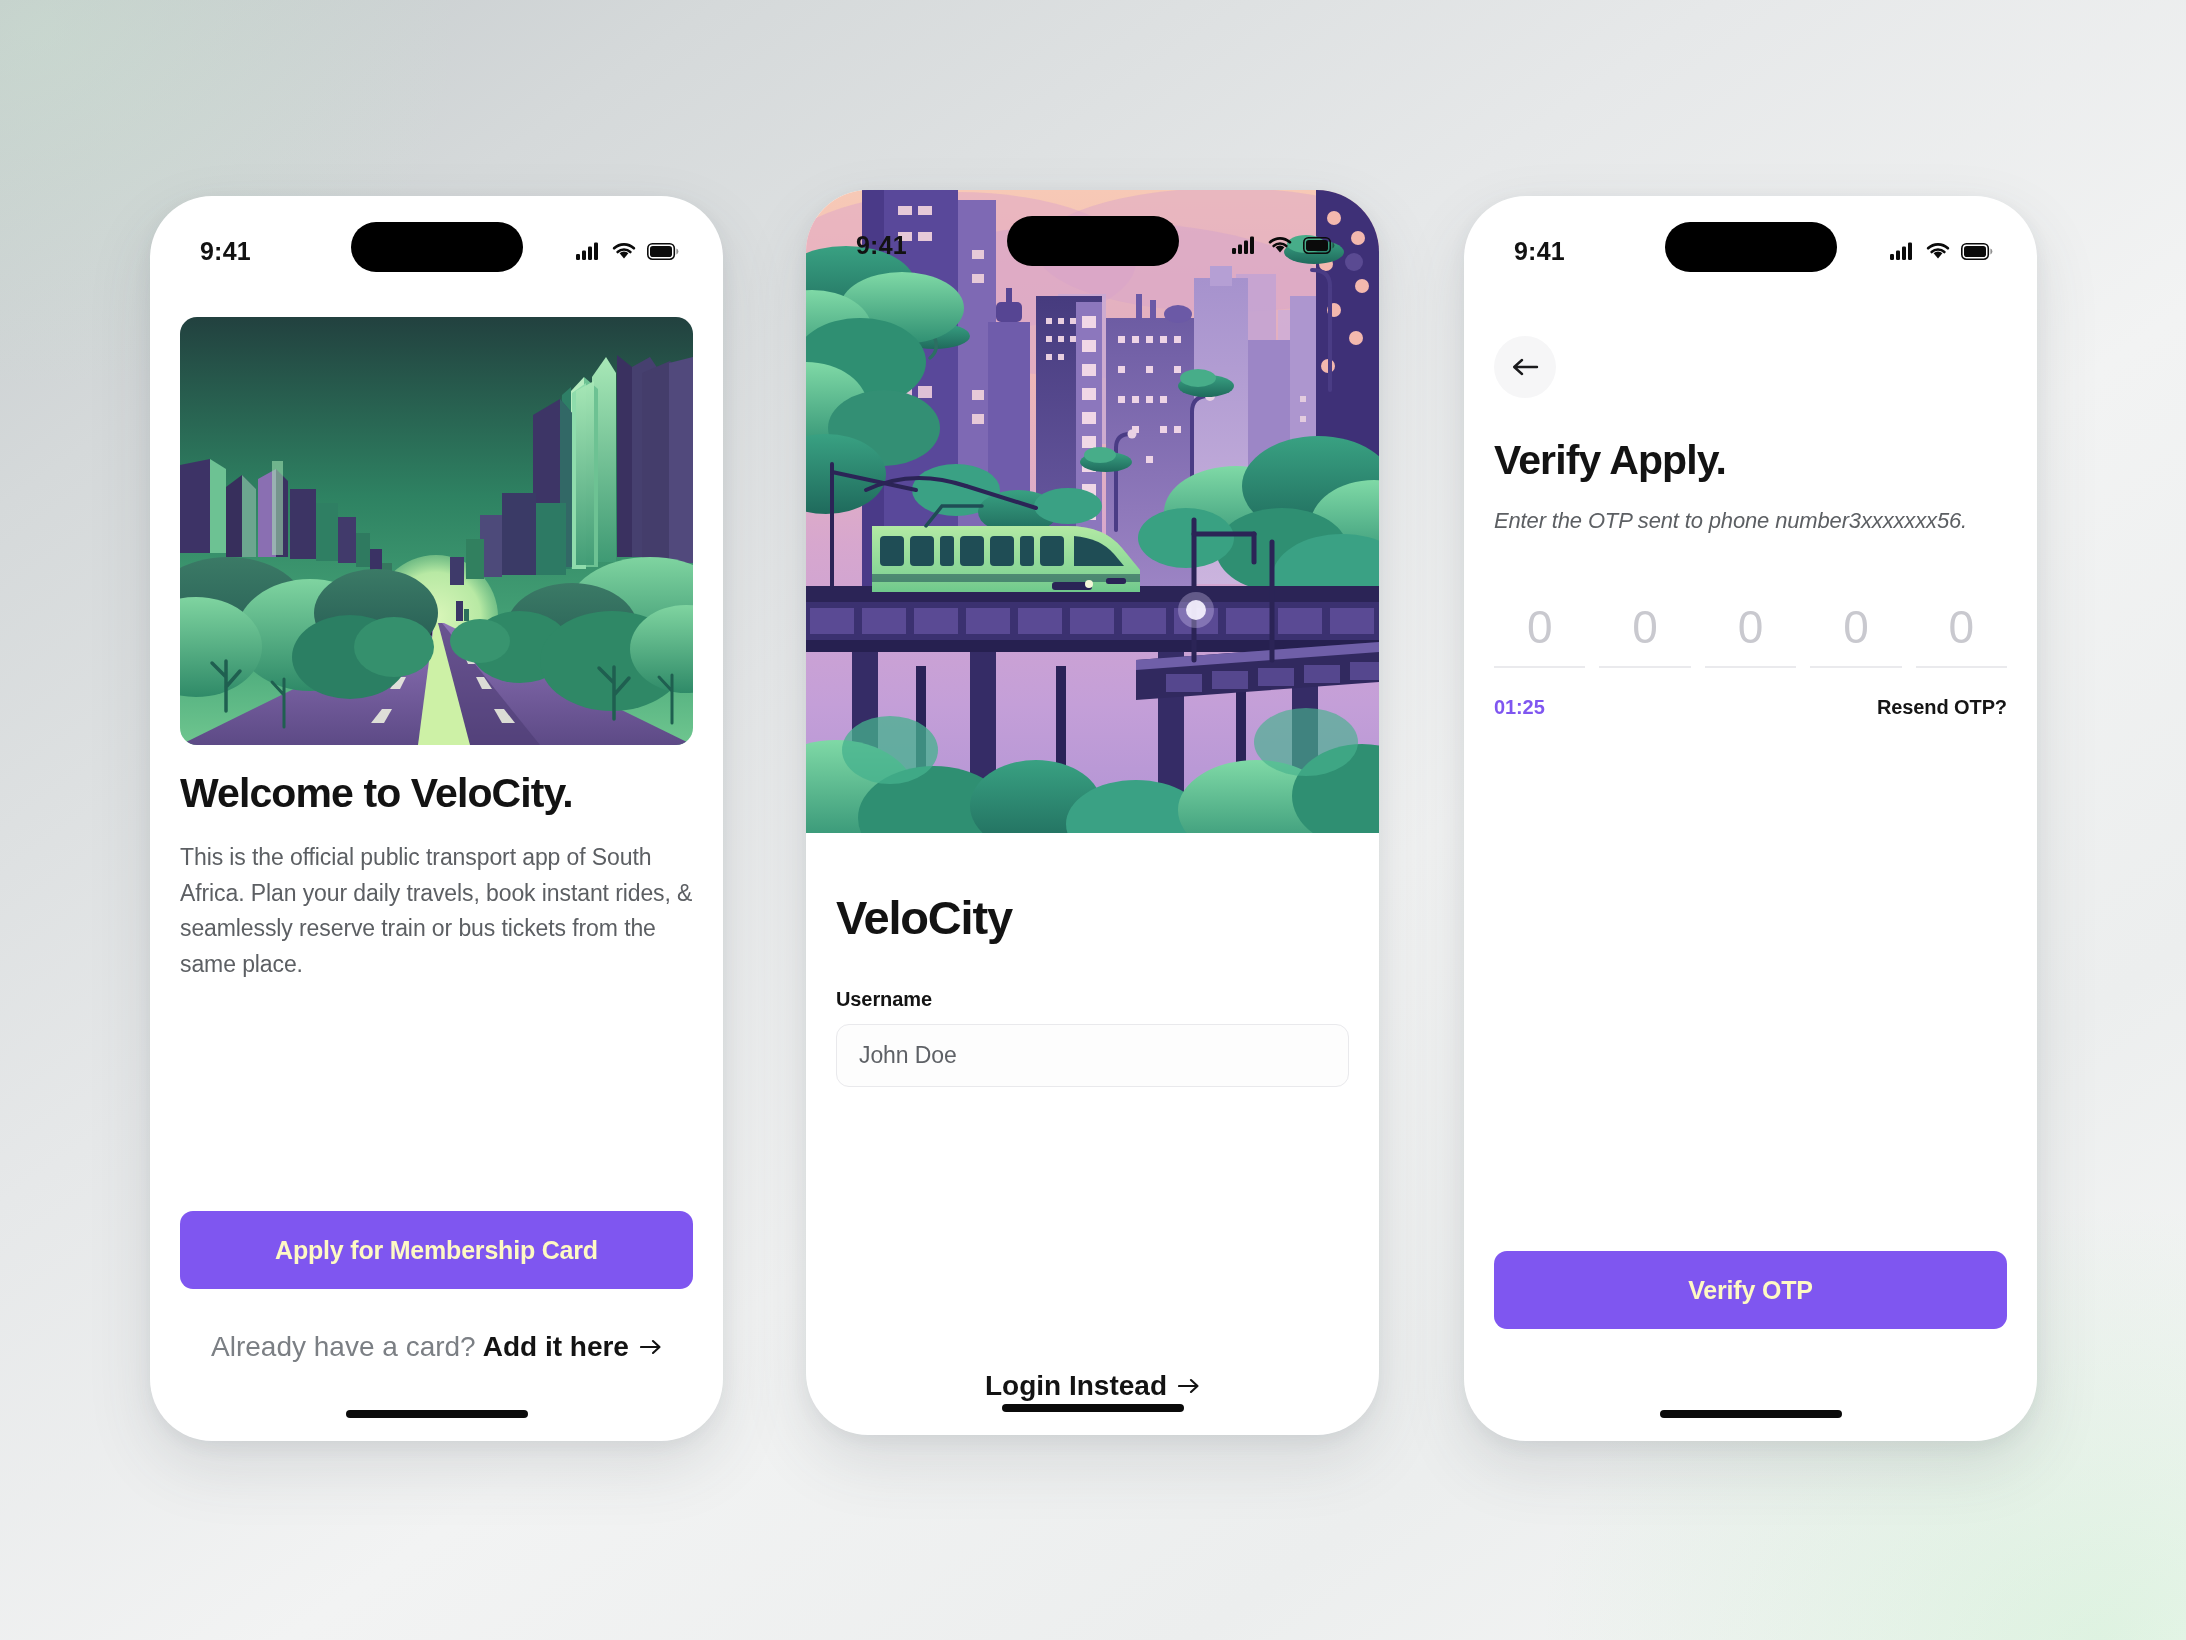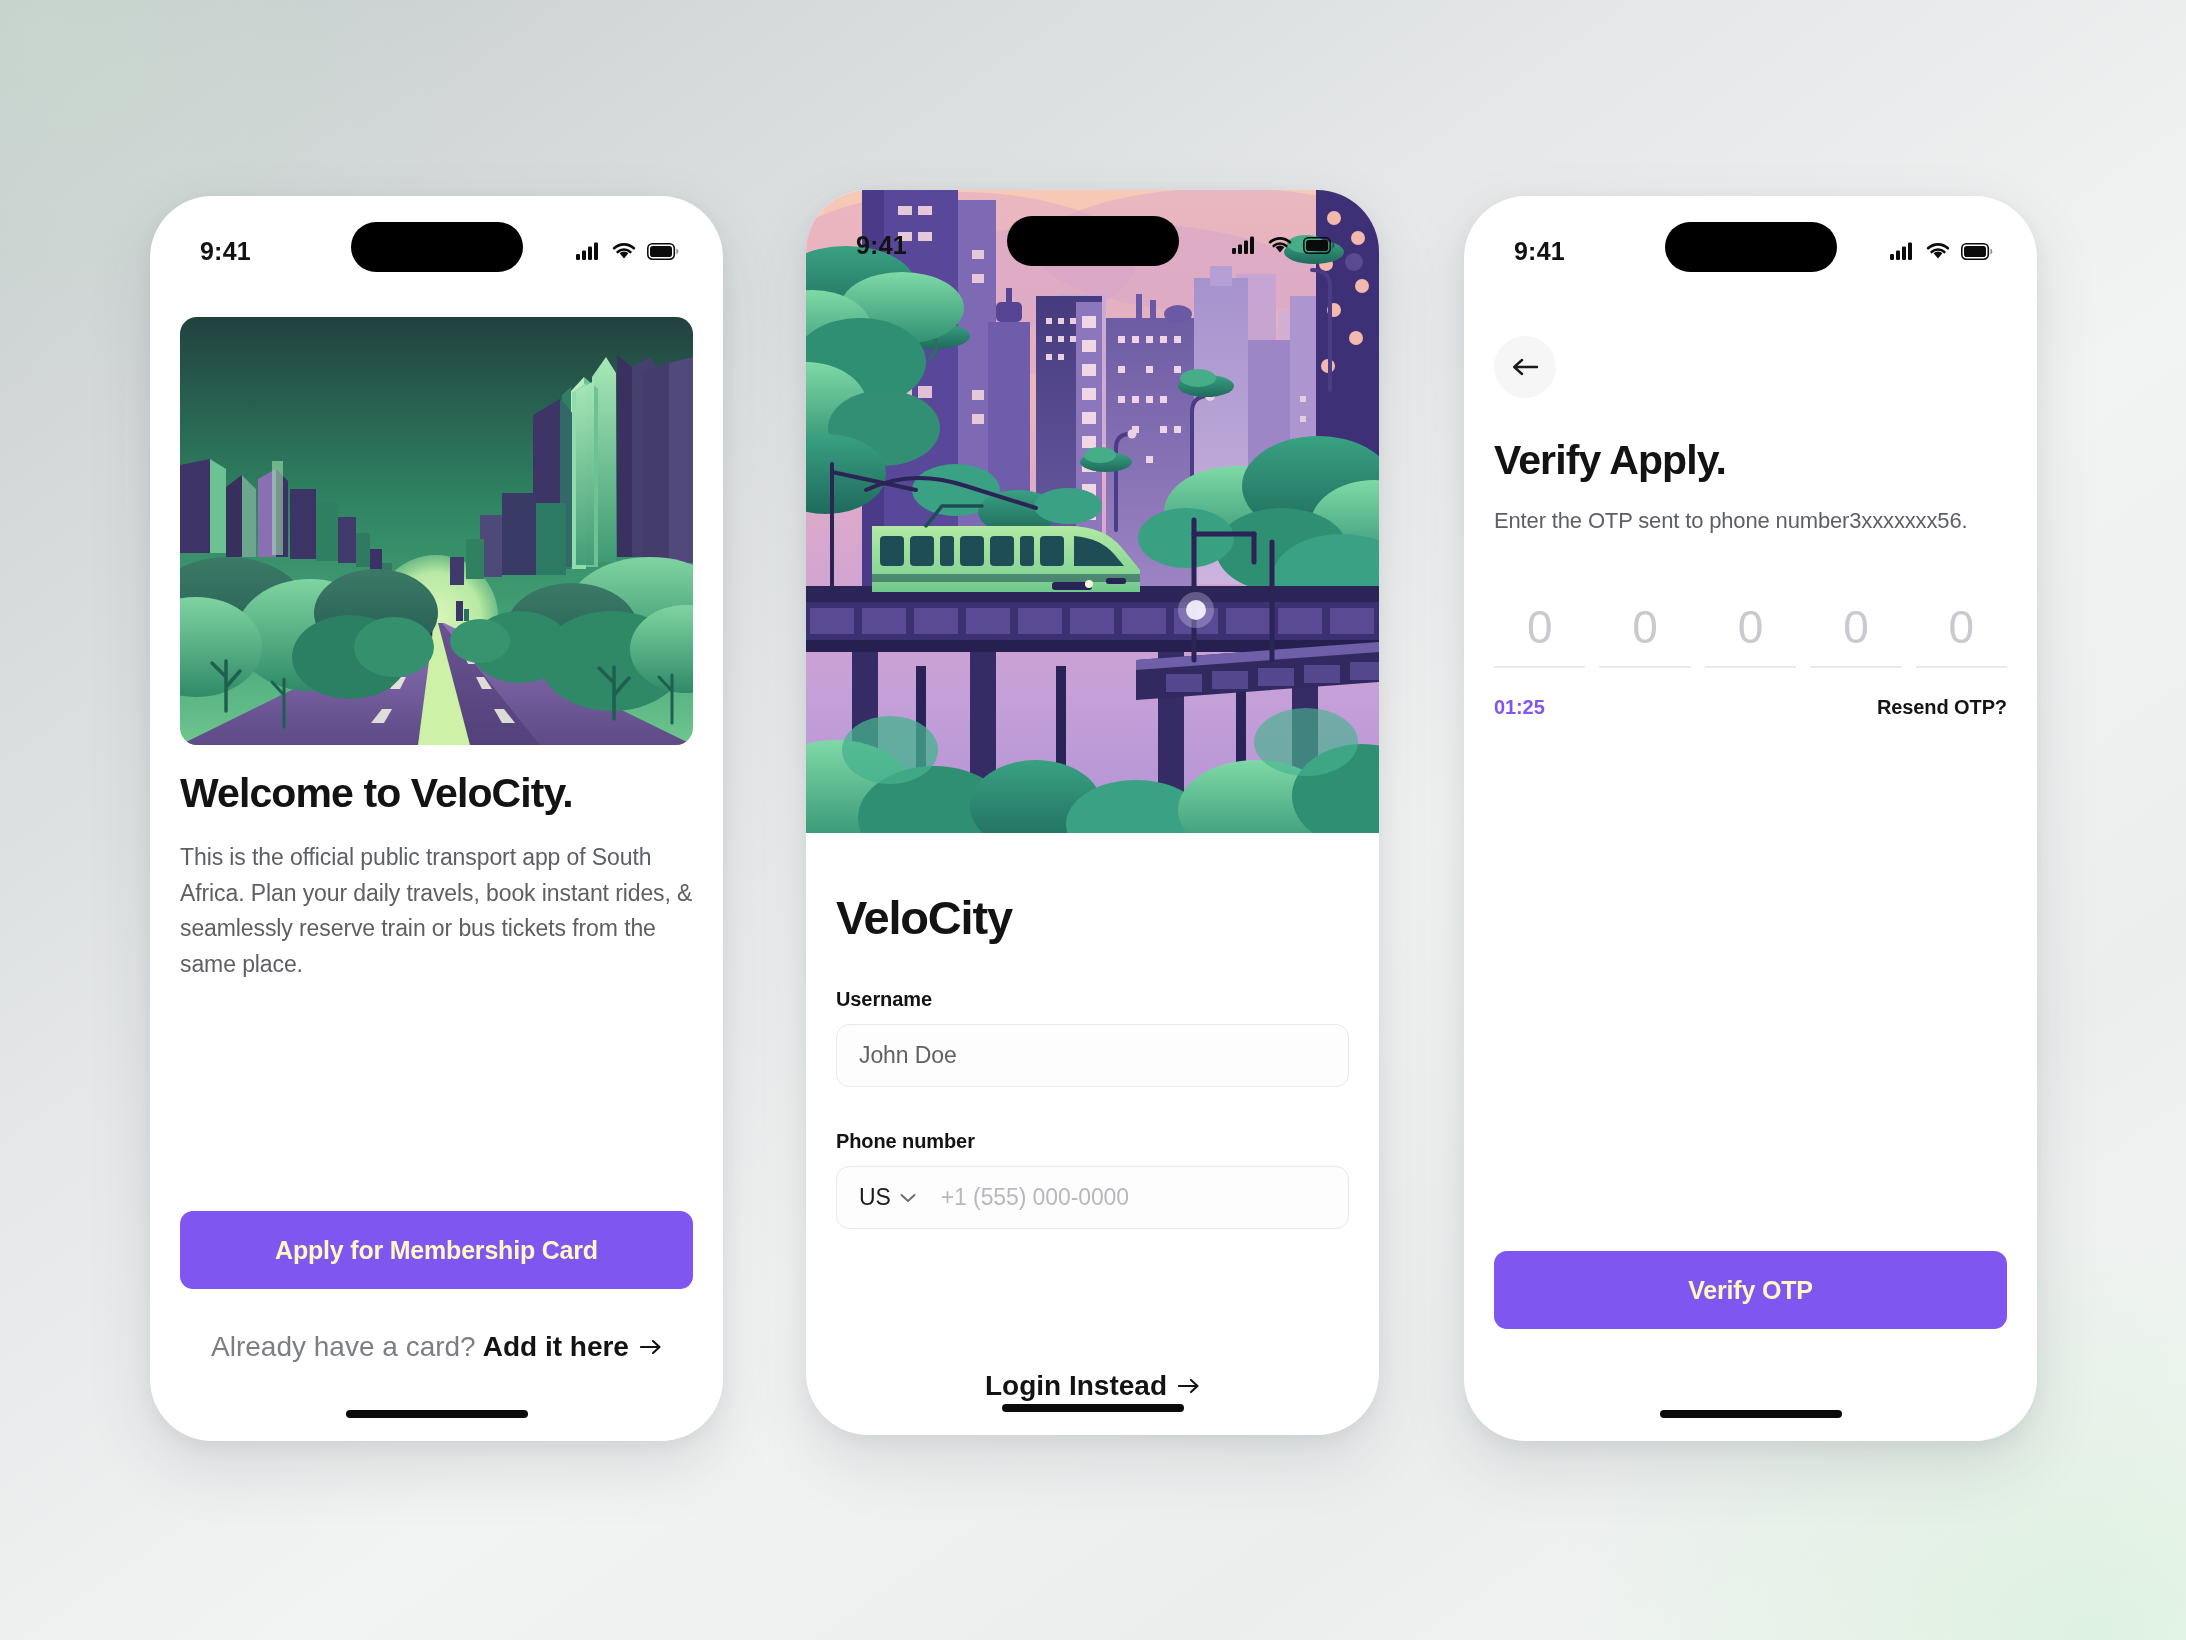--- a/index.html
+++ b/index.html
@@ -207,20 +207,21 @@
     font-size: 41px;
     font-weight: 700;
     color: #131313;
     letter-spacing: -0.9px;
   }
   .p3-desc {
     margin-top: 24px;
     font-size: 22px;
     color: #5c5f63;
     letter-spacing: -0.15px;
+    font-style: italic;
   }
   .otp-row {
     margin-top: 54px;
     display: flex;
     justify-content: space-between;
     gap: 14px;
   }
   .otp-cell {
     flex: 1;
     height: 80px;
@@ -738,34 +739,20 @@
     <div class="p2-body">
       <div class="p2-brand">VeloCity</div>
 
       <div class="field-group">
         <div class="field-label">Username</div>
         <div class="field-box">
           <span class="field-val">John Doe</span>
         </div>
       </div>
 
-      <div class="field-group">
-        <div class="field-label">Phone number</div>
-        <div class="field-box">
-          <span class="cc-select">
-            <span class="cc-code">US</span>
-            <span>
-              <svg width="16" height="10" viewBox="0 0 16 10">
-                <path d="M1.5 2 L8 8 L14.5 2" stroke="#6a6d72" stroke-width="1.9" fill="none" stroke-linecap="round" stroke-linejoin="round"></path>
-              </svg>
-            </span>
-          </span>
-          <span class="field-ph">+1 (555) 000-0000</span>
-        </div>
-      </div>
     </div>
 
 
     <div class="cta-sub" id="p2-sub">
       <span class="sub-strong">Login Instead</span>
       <span class="arrow-r">
         <svg width="22" height="16" viewBox="0 0 22 16">
           <path d="M1 8 H19 M13 2 L19.5 8 L13 14" stroke="#131313" stroke-width="2.1" fill="none" stroke-linecap="round" stroke-linejoin="round"></path>
         </svg>
       </span>

